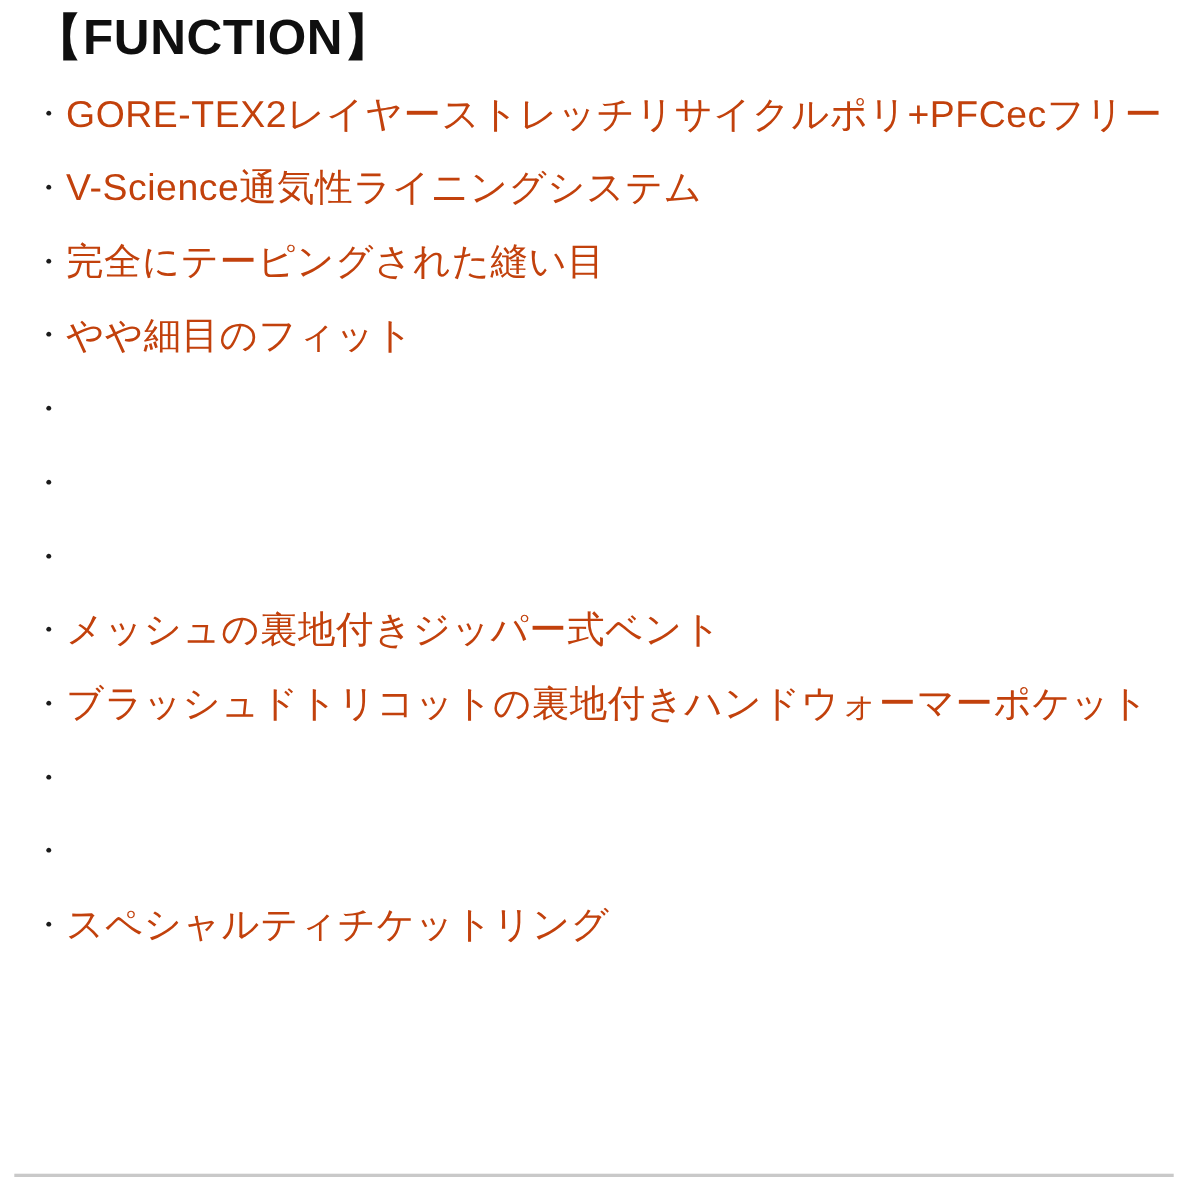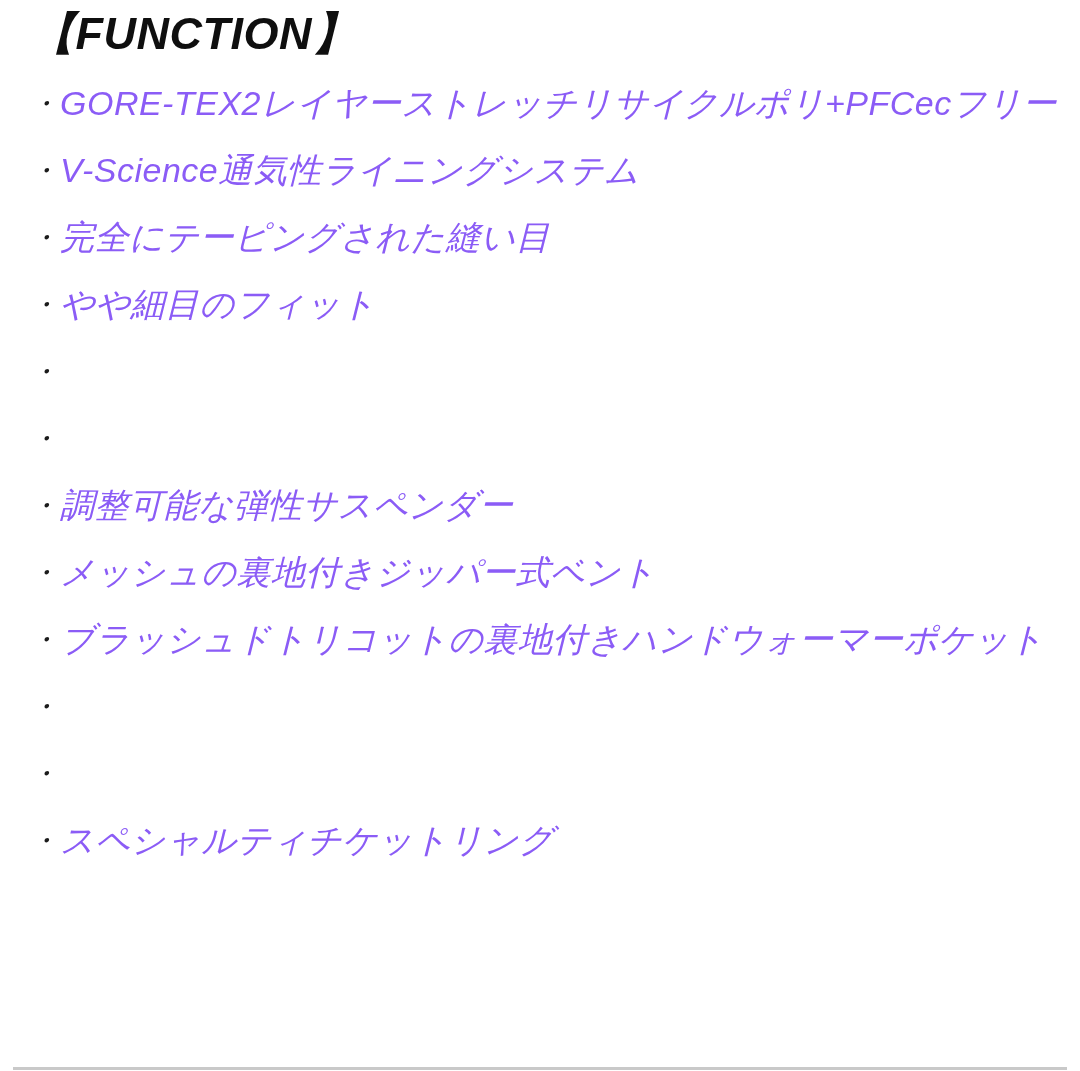--- a/index.html
+++ b/index.html
@@ -11,21 +11,20 @@
     overflow: hidden;
     font-family: "Liberation Sans", "DejaVu Sans", sans-serif;
     color: #1b1b1b;
     -webkit-font-smoothing: antialiased;
   }
   .page {
     position: absolute;
     inset: 0;
     padding: 6px 24px 0 30px;
     box-sizing: border-box;
-    font-style: italic;
   }
   .title {
     margin: 0;
     font-size: 45px;
     line-height: 56px;
     font-weight: 800;
     letter-spacing: 0.5px;
     color: #0f0f0f;
     white-space: nowrap;
   }
@@ -41,21 +40,21 @@
     font-size: 34px;
     letter-spacing: 0.5px;
     white-space: nowrap;
   }
   .dot {
     flex: 0 0 30px;
     width: 30px;
     font-size: 28px;
     color: #1b1b1b;
   }
-  .txt { color: #8b5cf6; }
+  .txt { color: #c2410c; }
   .bottom-divider {
     position: absolute;
     left: 13px;
     right: 13px;
     bottom: 1px;
     height: 3px;
     background: #c9c9c9;
   }
 </style>
 </head>
@@ -82,21 +81,20 @@
       <span class="txt">やや細目のフィット</span>
     </li>
     <li class="feature">
       <span class="dot">・</span>
     </li>
     <li class="feature">
       <span class="dot">・</span>
     </li>
     <li class="feature">
       <span class="dot">・</span>
-      <span class="txt">調整可能な弾性サスペンダー</span>
     </li>
     <li class="feature">
       <span class="dot">・</span>
       <span class="txt">メッシュの裏地付きジッパー式ベント</span>
     </li>
     <li class="feature">
       <span class="dot">・</span>
       <span class="txt">ブラッシュドトリコットの裏地付きハンドウォーマーポケット</span>
     </li>
     <li class="feature">

